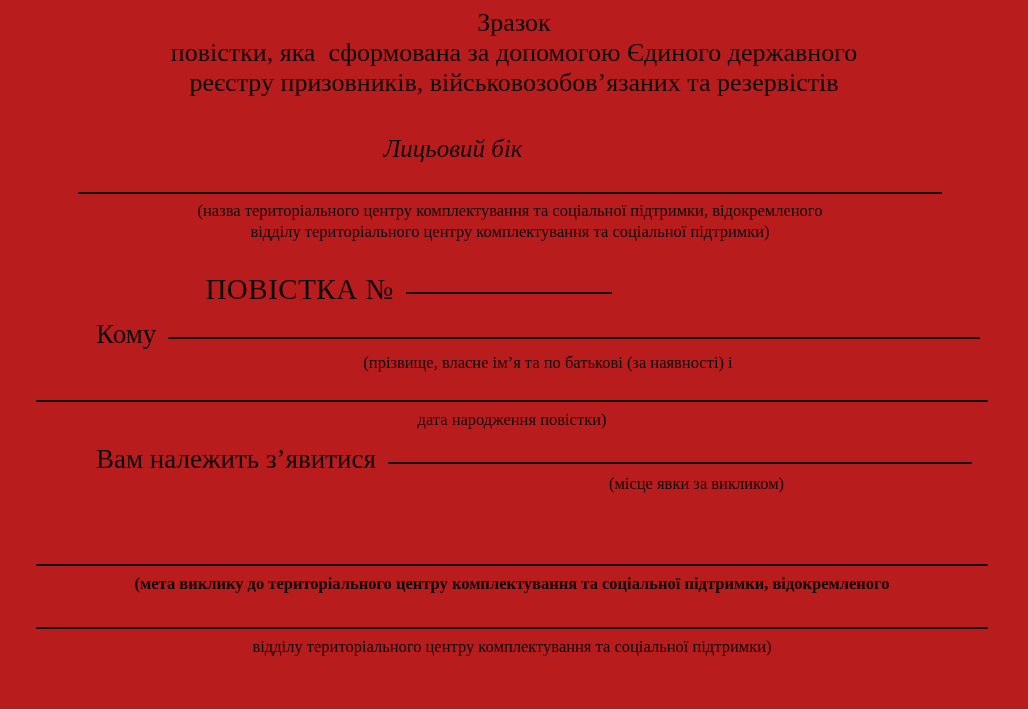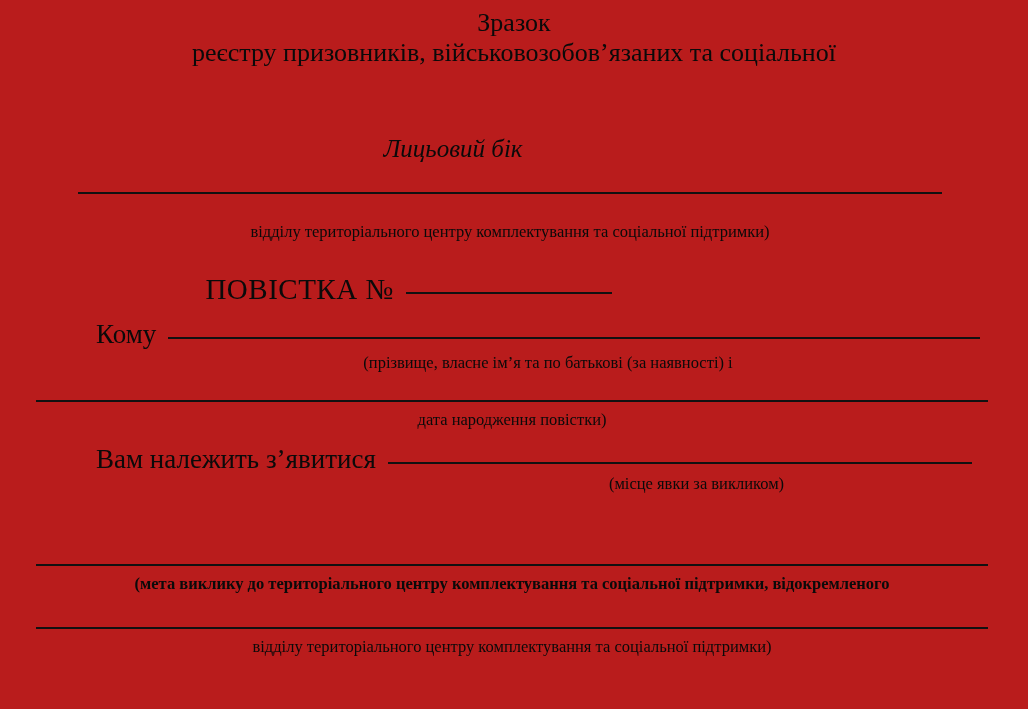--- a/index.html
+++ b/index.html
@@ -114,26 +114,28 @@
     line-height: 32px;
   }
 </style>
 </head>
 <body>
 
 <div class="page">
 
   <div class="title-block">
     <div class="title-line">Зразок</div>
-    <div class="title-line">реєстру призовників, військовозобов’язаних та соціальної</div>
+    <div class="title-line">повістки, яка  сформована за допомогою Єдиного державного</div>
+    <div class="title-line">реєстру призовників, військовозобов’язаних та резервістів</div>
   </div>
 
   <div class="side-label">Лицьовий бік</div>
 
   <div class="rule" style="top:192px; left:78px; width:864px;"></div>
+  <div class="caption" style="top:200px; left:78px; width:864px;">(назва територіального центру комплектування та соціальної підтримки, відокремленого</div>
   <div class="caption" style="top:221px; left:78px; width:864px;">відділу територіального центру комплектування та соціальної підтримки)</div>
 
   <div class="povistka-row">
     <span class="povistka-label">ПОВІСТКА №</span>
     <span class="blank" style="width:206px; margin-left:12px; top:-5px;"></span>
   </div>
 
   <div class="field-row" style="top:318px; left:96px;">
     <span class="field-label">Кому</span>
     <span class="blank" style="width:812px; margin-left:12px;"></span>

